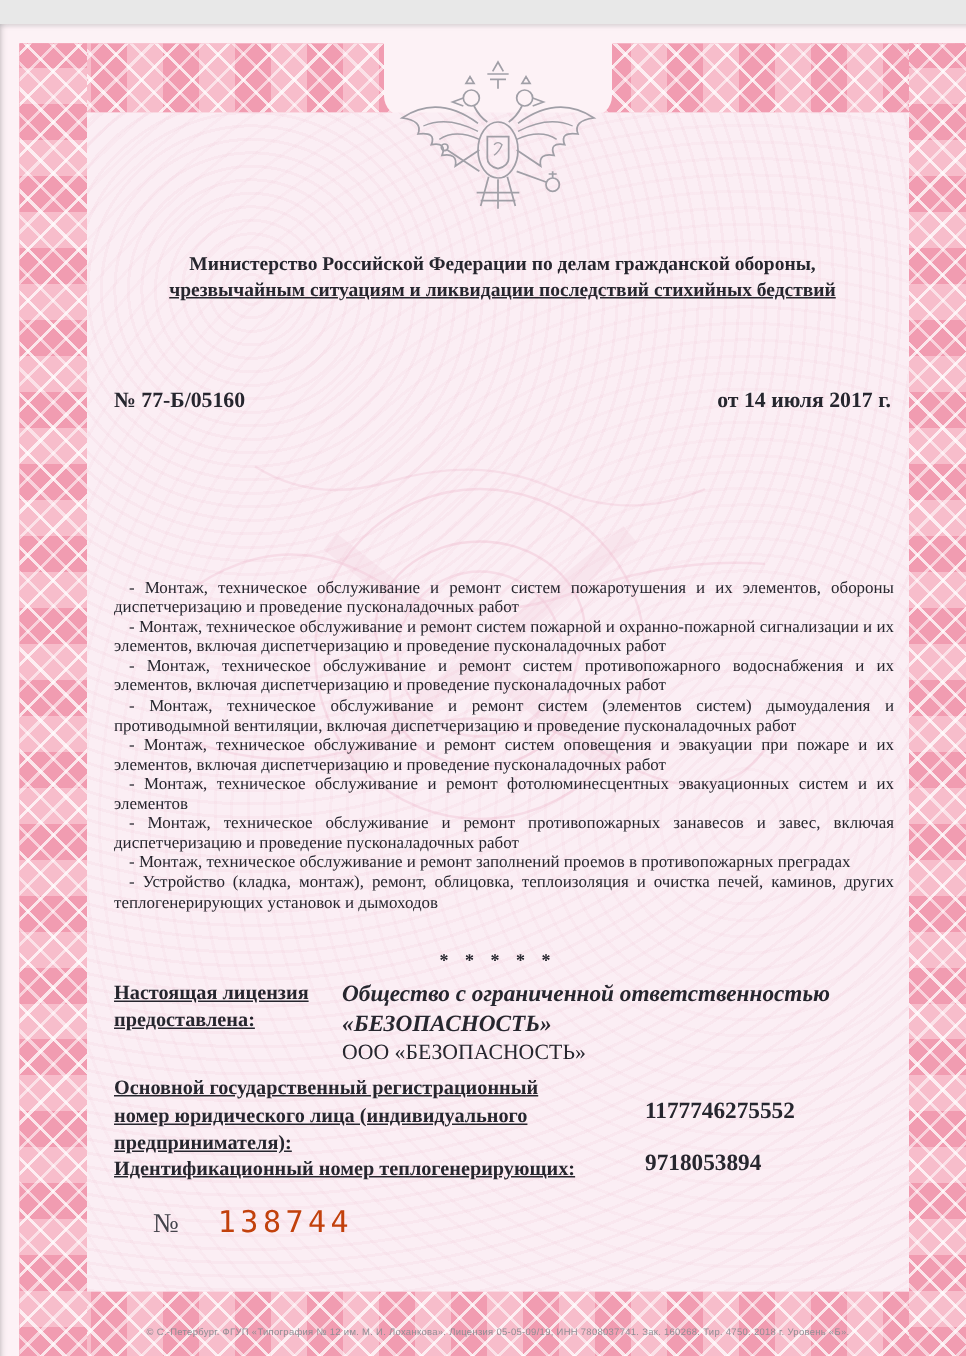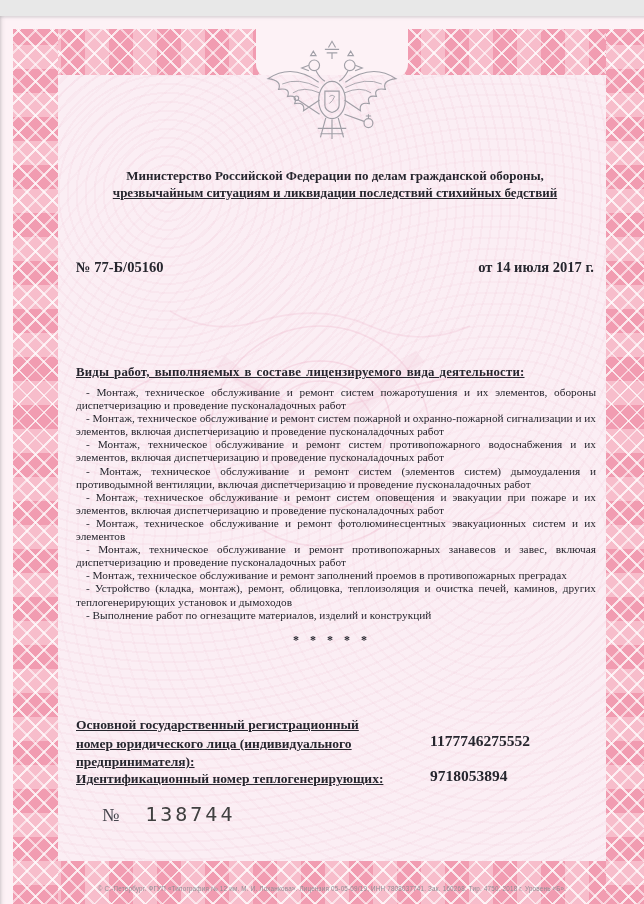--- a/index.html
+++ b/index.html
@@ -58,21 +58,21 @@
   .grantee .lbl{width:152px;flex:none;font-weight:bold;font-size:13.5px;text-decoration:underline;line-height:17.5px;}
   .grantee .val{width:350px;}
   .grantee .name-full{font-weight:bold;font-style:italic;font-size:15.5px;line-height:20px;}
   .grantee .name-short{font-size:14.5px;margin-top:2px;}
   .ogrn-lbl{top:700px;left:76px;width:312px;font-weight:bold;font-size:13.5px;text-decoration:underline;line-height:18.5px;}
   .ogrn-val{top:716px;left:430px;font-weight:bold;font-size:15.5px;}
   .inn-lbl{top:755px;left:76px;font-weight:bold;font-size:13.5px;text-decoration:underline;}
   .inn-val{top:751px;left:430px;font-weight:bold;font-size:15.5px;}
   .blank-num{top:786px;left:102px;display:flex;align-items:baseline;color:#44444c;}
   .blank-num .no{font-size:18px;}
-  .blank-num .digits{margin-left:26px;font-family:"DejaVu Sans Mono","Liberation Mono",monospace;font-size:20px;letter-spacing:3px;color:#404040;}
+  .blank-num .digits{margin-left:26px;font-family:"DejaVu Sans Mono","Liberation Mono",monospace;font-size:20px;letter-spacing:3px;color:#c2410c;}
   .imprint{top:869px;left:60px;right:60px;text-align:center;font-size:6.3px;color:#8e8e94;font-family:"Liberation Sans",sans-serif;letter-spacing:.2px;}
 </style>
 </head>
 <body>
 
 <div class="page">
 
   <div class="band band-top"></div>
   <div class="band band-bottom"></div>
   <div class="band band-left"></div>
@@ -134,37 +134,42 @@
     <span class="u">чрезвычайным ситуациям и ликвидации последствий стихийных бедствий</span>
   </div>
 
 
   <div class="abs num-row">
     <span>№ 77-Б/05160</span>
     <span>от 14 июля 2017 г.</span>
   </div>
 
 
-  <div class="abs works-head">Виды работ, выполняемых в составе лицензируемого вида деятельности:</div>
 
   <div class="abs works">
     <p>- Монтаж, техническое обслуживание и ремонт систем пожаротушения и их элементов, обороны диспетчеризацию и проведение пусконаладочных работ</p>
     <p>- Монтаж, техническое обслуживание и ремонт систем пожарной и охранно-пожарной сигнализации и их элементов, включая диспетчеризацию и проведение пусконаладочных работ</p>
     <p>- Монтаж, техническое обслуживание и ремонт систем противопожарного водоснабжения и их элементов, включая диспетчеризацию и проведение пусконаладочных работ</p>
     <p>- Монтаж, техническое обслуживание и ремонт систем (элементов систем) дымоудаления и противодымной вентиляции, включая диспетчеризацию и проведение пусконаладочных работ</p>
     <p>- Монтаж, техническое обслуживание и ремонт систем оповещения и эвакуации при пожаре и их элементов, включая диспетчеризацию и проведение пусконаладочных работ</p>
     <p>- Монтаж, техническое обслуживание и ремонт фотолюминесцентных эвакуационных систем и их элементов</p>
     <p>- Монтаж, техническое обслуживание и ремонт противопожарных занавесов и завес, включая диспетчеризацию и проведение пусконаладочных работ</p>
     <p>- Монтаж, техническое обслуживание и ремонт заполнений проемов в противопожарных преградах</p>
     <p>- Устройство (кладка, монтаж), ремонт, облицовка, теплоизоляция и очистка печей, каминов, других теплогенерирующих установок и дымоходов</p>
-    <p>- Выполнение работ по огнезащите материалов, изделий и конструкций</p>
   </div>
 
   <div class="abs stars">* * * * *</div>
 
+  <div class="abs grantee">
+    <span class="lbl">Настоящая лицензия предоставлена:</span>
+    <span class="val">
+      <span class="name-full">Общество с ограниченной ответственностью «БЕЗОПАСНОСТЬ»</span><br>
+      <span class="name-short">ООО «БЕЗОПАСНОСТЬ»</span>
+    </span>
+  </div>
 
   <div class="abs ogrn-lbl">Основной государственный регистрационный номер юридического лица (индивидуального предпринимателя):</div>
   <div class="abs ogrn-val">1177746275552</div>
 
   <div class="abs inn-lbl">Идентификационный номер теплогенерирующих:</div>
   <div class="abs inn-val">9718053894</div>
 
   <div class="abs blank-num">
     <span class="no">№</span>
     <span class="digits">138744</span>

